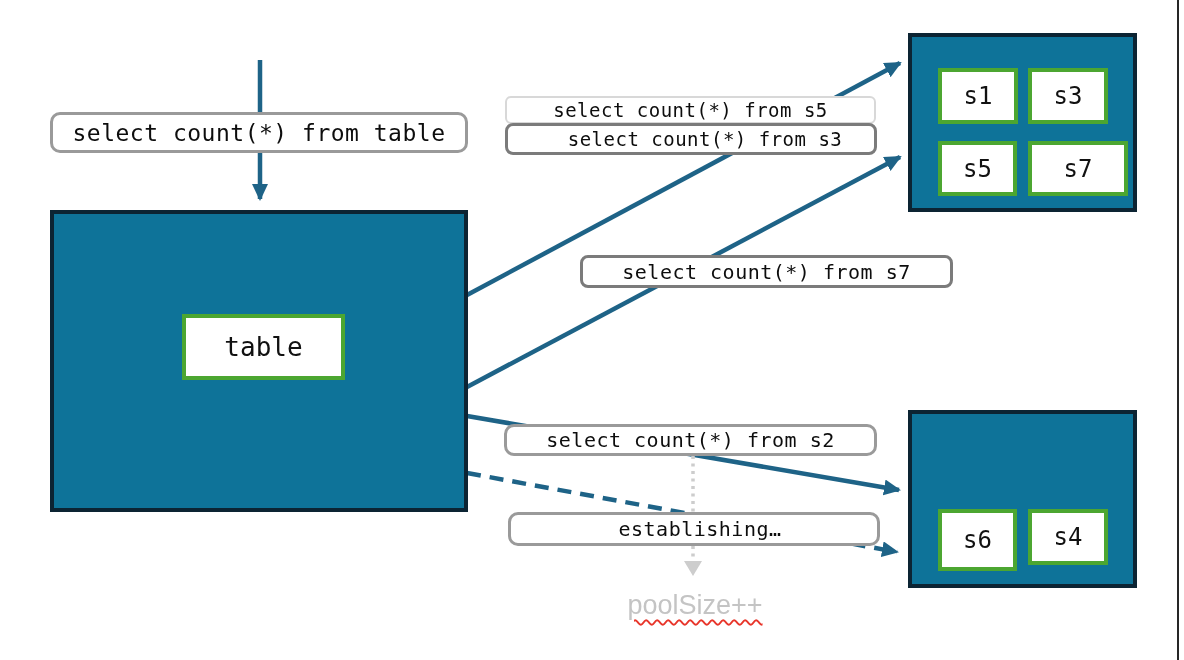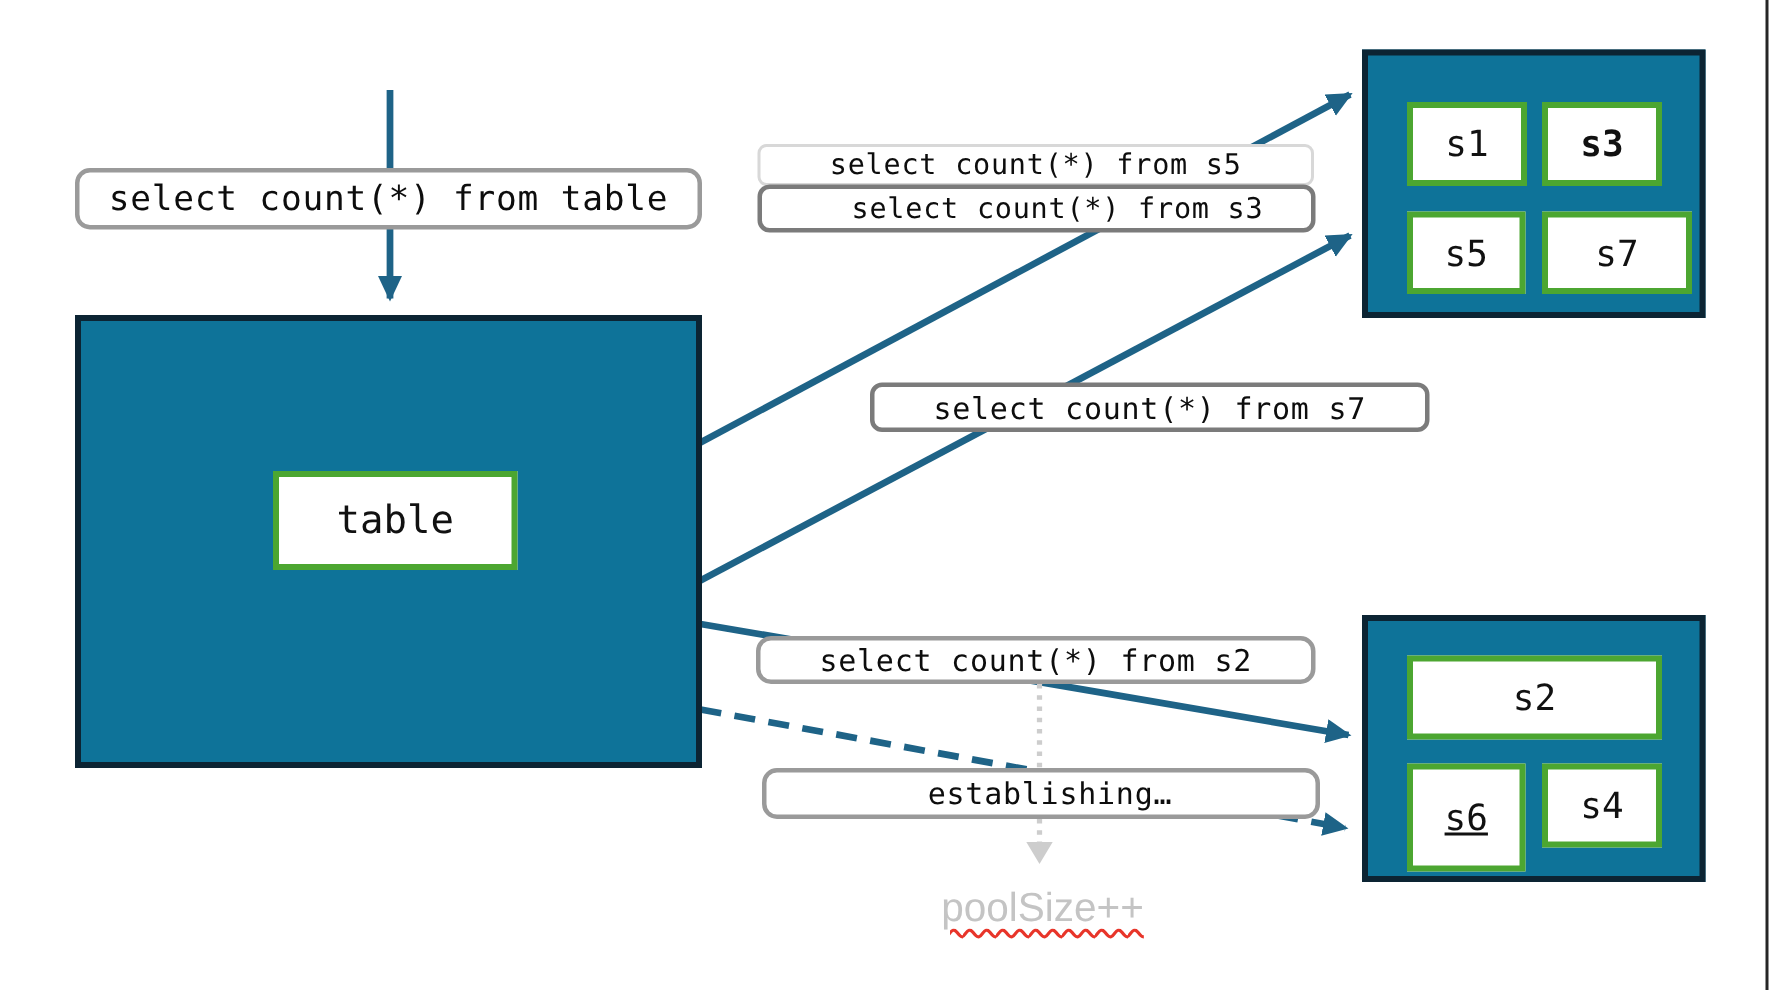--- a/index.html
+++ b/index.html
@@ -72,26 +72,25 @@
   <div class="qlabel b-med" style="left:504px;top:424px;width:373px;height:32px;">select count(*) from s2</div>
 
   <div class="qlabel b-med" style="left:508px;top:512px;width:372px;height:34px;padding-left:12px;">establishing…</div>
 
   <div class="group-box z3" style="left:50px;top:210px;width:418px;height:302px;">
     <div class="inner-table" style="left:128px;top:100px;width:163px;height:66px;">table</div>
   </div>
 
   <div class="group-box z3" style="left:908px;top:33px;width:229px;height:179px;">
     <div class="shard-cell" style="left:26px;top:31px;width:80px;height:56px;">s1</div>
-    <div class="shard-cell" style="left:116px;top:31px;width:80px;height:56px;font-weight:bold;">s3</div>
+    <div class="shard-cell" style="left:116px;top:31px;width:80px;height:56px;">s3</div>
     <div class="shard-cell" style="left:26px;top:104px;width:79px;height:55px;">s5</div>
     <div class="shard-cell" style="left:116px;top:104px;width:100px;height:55px;">s7</div>
   </div>
 
   <div class="group-box z3" style="left:908px;top:410px;width:229px;height:178px;">
-    <div class="shard-cell" style="left:26px;top:23px;width:170px;height:56px;">s2</div>
-    <div class="shard-cell" style="left:26px;top:95px;width:79px;height:72px;text-decoration:underline;">s6</div>
+    <div class="shard-cell" style="left:26px;top:95px;width:79px;height:62px;">s6</div>
     <div class="shard-cell" style="left:116px;top:95px;width:80px;height:56px;">s4</div>
   </div>
 
   <div id="pool-size">poolSize++</div>
 
 </div>
 
 </body></html>

